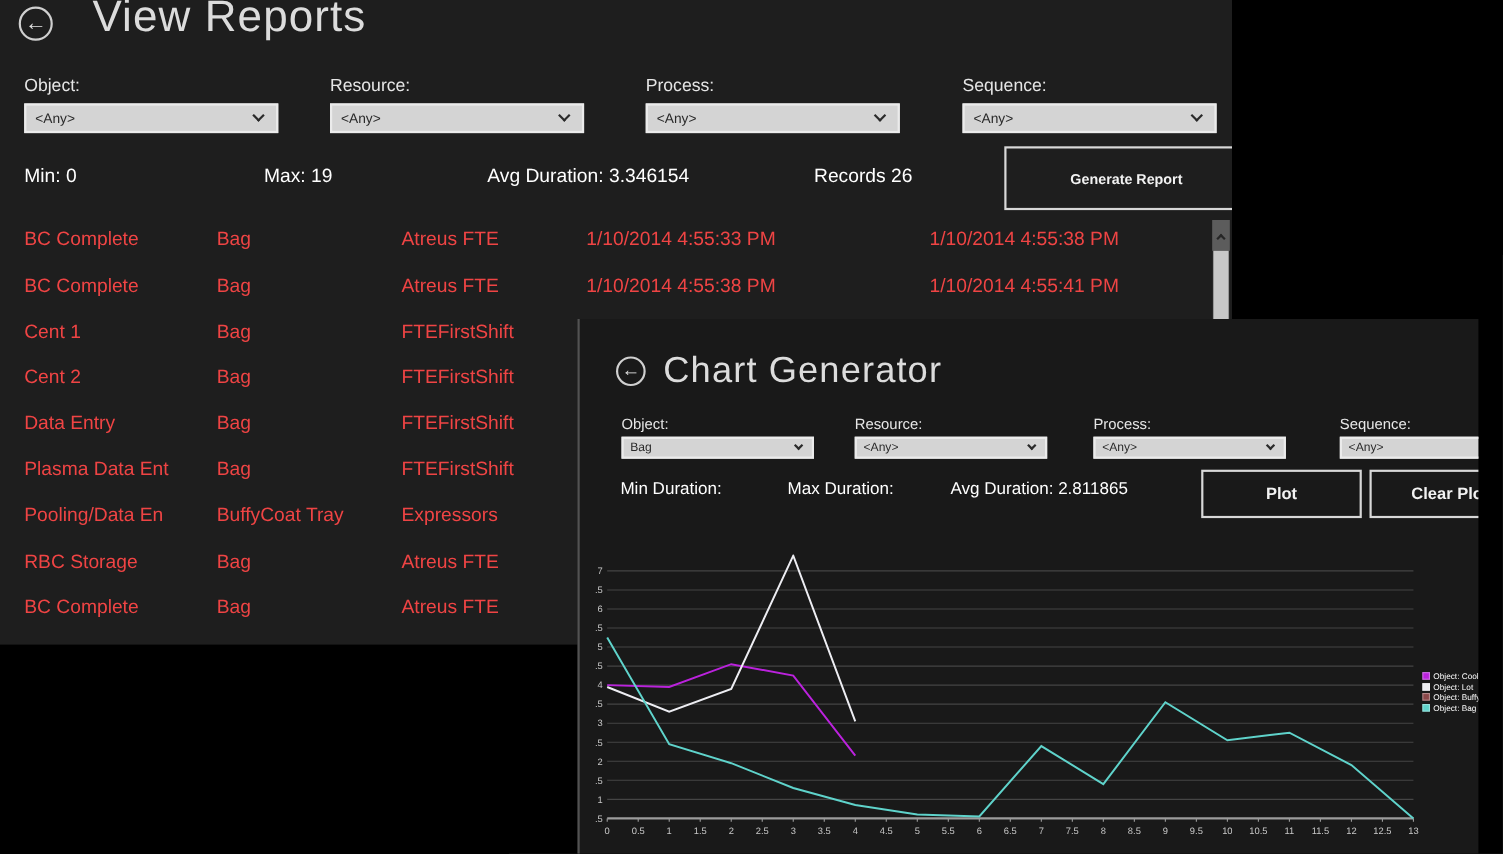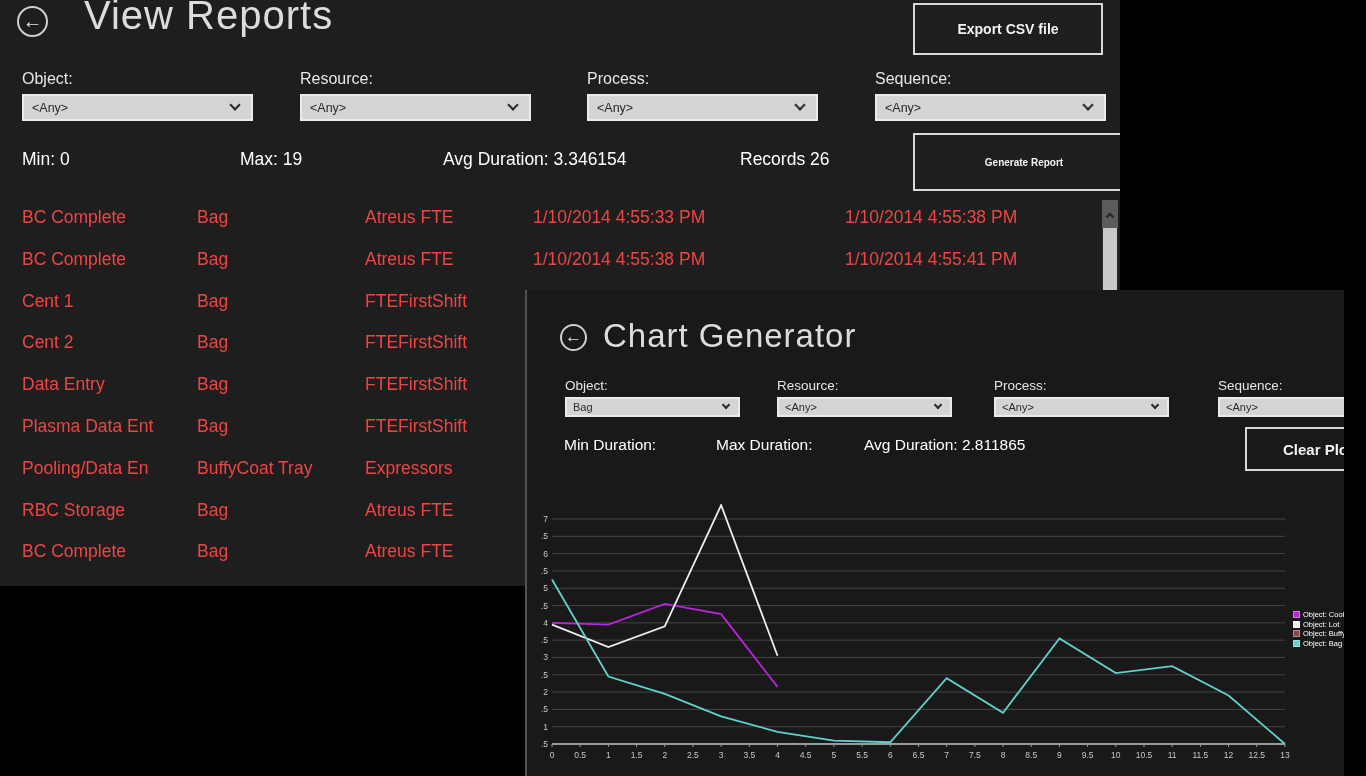--- a/index.html
+++ b/index.html
@@ -20,21 +20,21 @@
   .back-arrow { line-height:1; transform:translateY(-1px); font-weight:bold; }
 
   .page-title { position:absolute; color:#dcdcdc; font-weight:300; white-space:nowrap; }
   #vr-title { left:84px; top:-7px; font-size:40px; letter-spacing:1px; }
   #cg-title { left:76px; top:317px-290px; top:27px; font-size:33px; letter-spacing:1px; }
 
   .outline-btn { position:absolute; background:transparent; border:2px solid #d8d8d8;
                  color:#f2f2f2; font-weight:bold; display:flex; align-items:center;
                  justify-content:center; white-space:nowrap; }
   #export-btn   { left:913px; top:3px;   width:190px; height:52px; font-size:14px; }
-  #generate-btn { left:913px; top:133px; width:222px; height:58px; font-size:10px; }
+  #generate-btn { left:913px; top:133px; width:222px; height:58px; font-size:13px; }
   #plot-btn  { left:565px; top:137px; width:146px; height:44px; font-size:15px; }
   #clear-btn { left:718px; top:137px; width:146px; height:44px; font-size:15px; }
 
   .filter { position:absolute; }
   .f-label { color:#e6e6e6; white-space:nowrap; }
   .vr-filter .f-label { font-size:16px; margin-bottom:6px; }
   .cg-filter .f-label { font-size:13.5px; margin-bottom:4px; }
   .select { position:relative; background:#d4d4d4; border:2px solid #ebebeb;
             color:#2a2a2a; display:flex; align-items:center; }
   .vr-filter .select { width:231px; height:27px; font-size:12.5px; padding-left:8px; }
@@ -70,21 +70,20 @@
 </head>
 <body>
 
 <div class="window" id="vr-window">
 
   <div class="back-btn" id="vr-back">
     <span class="back-arrow">←</span>
   </div>
   <div class="page-title" id="vr-title">View Reports</div>
 
-  <div class="outline-btn" id="export-btn">Export CSV file</div>
 
   <div class="filter vr-filter" style="left:22px">
     <div class="f-label">Object:</div>
     <div class="select">
       <span>&lt;Any&gt;</span>
       <span class="chev"></span>
     </div>
   </div>
   <div class="filter vr-filter" style="left:300px">
     <div class="f-label">Resource:</div>
@@ -208,20 +207,21 @@
     <div class="select" style="width:160px">
       <span>&lt;Any&gt;</span>
 
     </div>
   </div>
 
   <div class="stat cg-stat" style="left:37px">Min Duration:</div>
   <div class="stat cg-stat" style="left:189px">Max Duration:</div>
   <div class="stat cg-stat" style="left:337px">Avg Duration: 2.811865</div>
 
+  <div class="outline-btn" id="plot-btn">Plot</div>
   <div class="outline-btn" id="clear-btn">Clear Plot</div>
 
   <div id="chart-box">
     <svg id="chart-svg" width="760" height="262" viewBox="0 0 760 262">
         <line x1="11" y1="239.9975" x2="743.94" y2="239.9975" stroke="#9c9c9c" stroke-width="2"></line>
         <text x="7" y="242.9975" fill="#c8c8c8" font-size="8.5" text-anchor="end">0.5</text>
         <line x1="11" y1="222.69" x2="743.94" y2="222.69" stroke="#454545" stroke-width="1"></line>
         <text x="7" y="225.69" fill="#c8c8c8" font-size="8.5" text-anchor="end">1</text>
         <line x1="11" y1="205.38250000000002" x2="743.94" y2="205.38250000000002" stroke="#454545" stroke-width="1"></line>
         <text x="7" y="208.38250000000002" fill="#c8c8c8" font-size="8.5" text-anchor="end">1.5</text>

